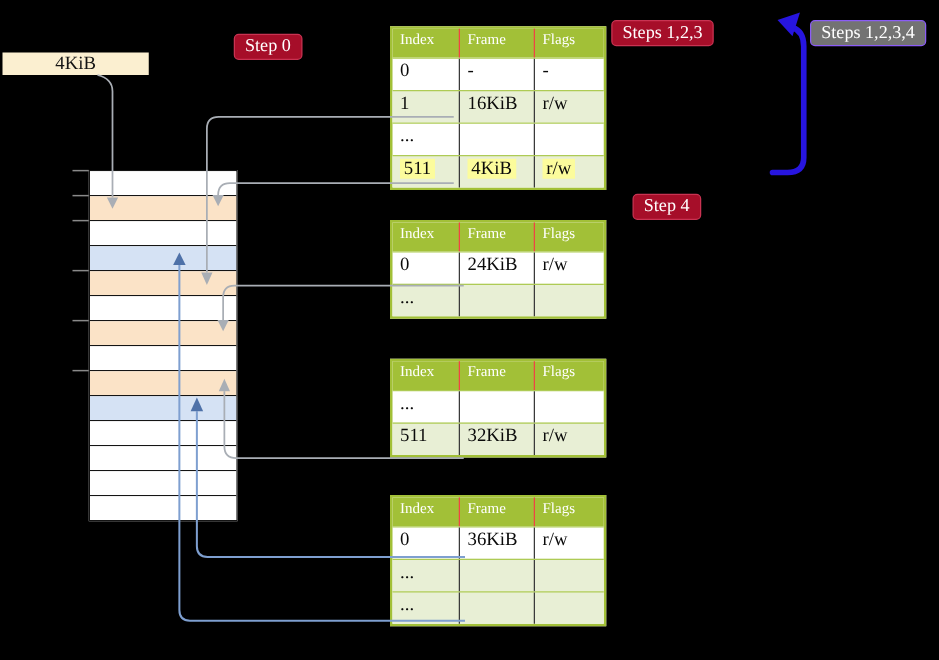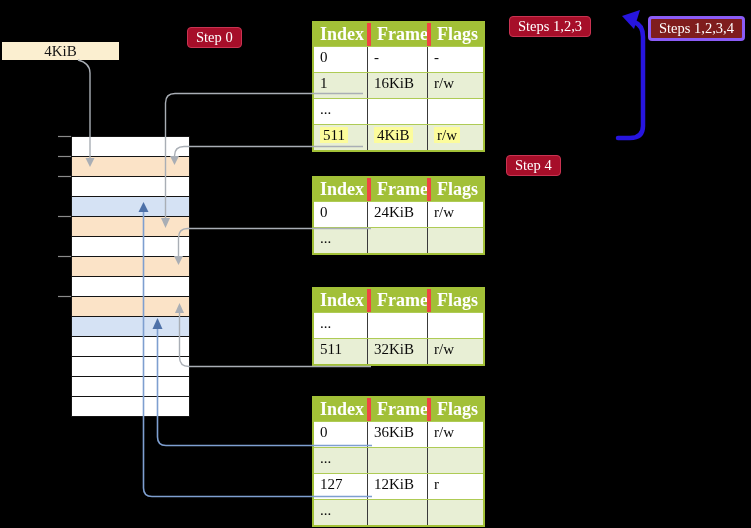--- a/index.html
+++ b/index.html
@@ -13,23 +13,23 @@
     position:absolute;left:2px;top:42px;width:117px;height:18px;
     background:#FBEFD0;color:#141414;font-size:15px;line-height:18px;
     text-align:center;
   }
   
   .badge{
     position:absolute;color:#fff;font-size:14.5px;line-height:16px;
     padding:1px 8px 2px;border-radius:4px;white-space:nowrap;
   }
   .badge.red{background:#A60E29;border:1px solid #C93352}
-  .badge.blue{background:#7f1d1d;border:3px solid #8b5cf6}
+  .badge.blue{background:#737373;border:1px solid #8b5cf6}
   .badge.b-step0{left:187px;top:27px}
-  .badge.b-steps123{left:509px;top:16px}
+  .badge.b-steps123{left:489px;top:16px}
   .badge.b-steps1234{left:648px;top:16px}
   .badge.b-step4{left:506px;top:155px}
   
   .strip{
     position:absolute;left:71px;top:136px;width:117px;
     border:1px solid #141414;background:#fff;
   }
   .strip-row{height:19px;border-bottom:1px solid #141414}
   .strip-row:last-child{border-bottom:none}
   .strip-row.white{background:#FFFFFF}
@@ -40,22 +40,22 @@
     position:absolute;left:312px;width:169px;
     border:2px solid #A2C037;background:#fff;
   }
   .pt.t1{top:21px}.pt.t2{top:176px}.pt.t3{top:287px}.pt.t4{top:396px}
   .pt-row{display:flex}
   .pt-row.header{background:#A2C037;height:23px}
   .pt-row.body{height:25px;border-top:1px solid #AECB55}
   .pt-row.body.alt{background:#E8EFD5}
   .pt-cell{box-sizing:border-box;padding:2px 0 0 6px;font-size:15px;color:#0a0a0a;overflow:hidden;white-space:nowrap}
   .pt-cell.c0{width:53px}.pt-cell.c1{width:60px}.pt-cell.c2{width:56px}
-  .pt-row.header .pt-cell{color:#fff;font-weight:bold;font-size:18px;padding-top:1px}
-  .pt-row.header .pt-cell.c1,.pt-row.header .pt-cell.c2{border-left:4px solid #ef4444}
+  .pt-row.header .pt-cell{color:#fff;font-weight:normal;font-size:12px;padding-top:1px}
+  .pt-row.header .pt-cell.c1,.pt-row.header .pt-cell.c2{border-left:1px solid #ef4444}
   .pt-row.body .pt-cell.c1,.pt-row.body .pt-cell.c2{border-left:1px solid #3a3a3a}
   .hl{background:#FCFC9C;padding:0 3px}
   
   #overlay{position:absolute;left:0;top:0;z-index:5;pointer-events:none}
 </style>
 </head>
 <body>
 
 <div class="frame-box">4KiB</div>
 
@@ -150,25 +150,20 @@
     </div>
     <div class="pt-row body">
       <div class="pt-cell c0">0</div>
       <div class="pt-cell c1">36KiB</div>
       <div class="pt-cell c2">r/w</div>
     </div>
     <div class="pt-row body alt">
       <div class="pt-cell c0">...</div>
       <div class="pt-cell c1"></div>
       <div class="pt-cell c2"></div>
-    </div>
-    <div class="pt-row body">
-      <div class="pt-cell c0">127</div>
-      <div class="pt-cell c1">12KiB</div>
-      <div class="pt-cell c2">r</div>
     </div>
     <div class="pt-row body alt">
       <div class="pt-cell c0">...</div>
       <div class="pt-cell c1"></div>
       <div class="pt-cell c2"></div>
     </div>
   </div>
 
 <svg id="overlay" width="751" height="528" viewBox="0 0 751 528">
 

